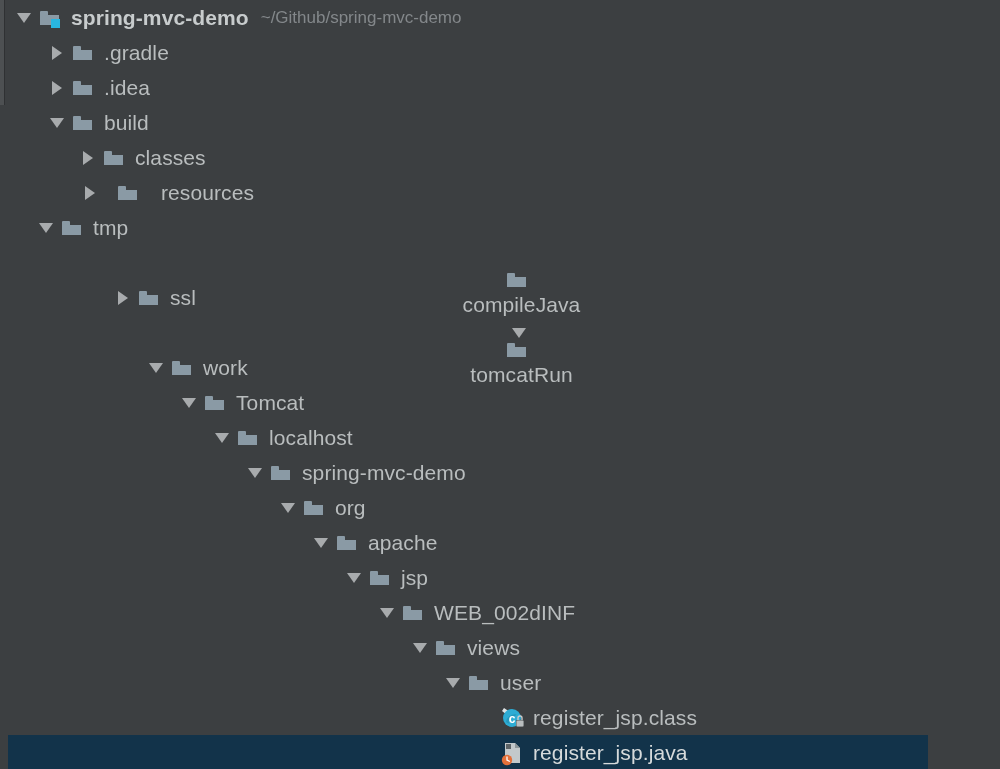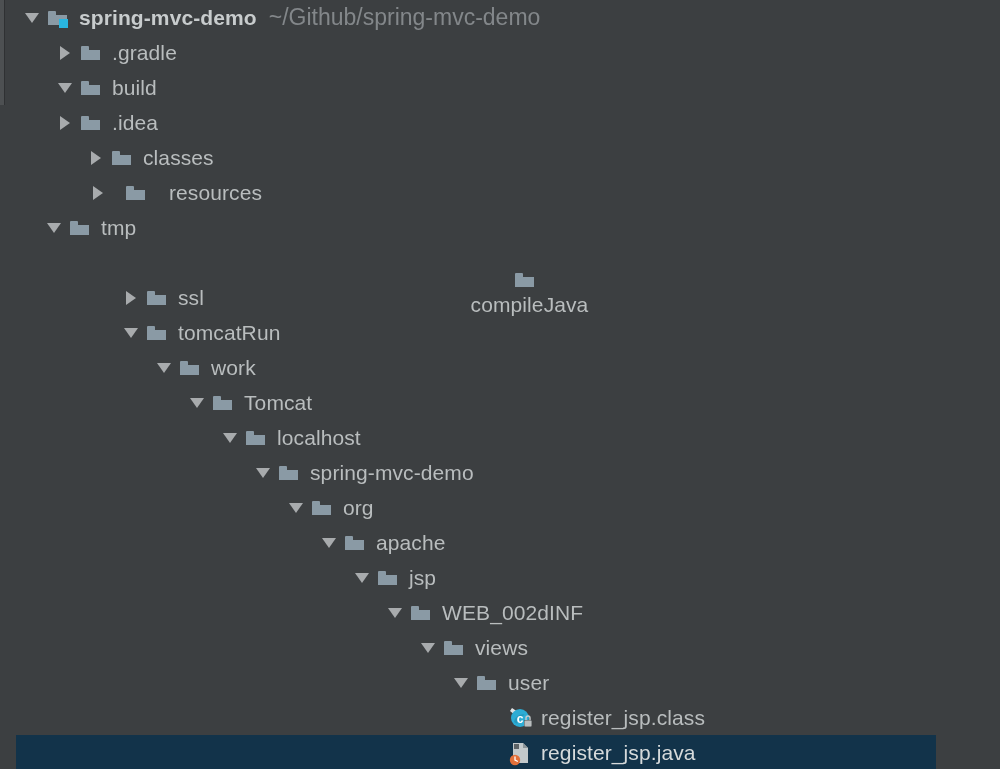--- a/index.html
+++ b/index.html
@@ -35,21 +35,21 @@
     position: absolute;
     left: 0;
     top: 0;
     width: 4px;
     background: #4d5052;
     border-right: 1px solid #2f3133;
   }
 
   .tree-rows {
     position: absolute;
-    left: 16px;
+    left: 8px;
     top: 0;
     width: 920px;
   }
 
   .row {
     position: relative;
     height: 35px;
     display: flex;
     align-items: center;
     white-space: nowrap;
@@ -103,21 +103,21 @@
     letter-spacing: 0.1px;
   }
   .label.root {
     font-weight: bold;
     color: #c8cccd;
   }
   .label.selected-text {
     color: #d6dadb;
   }
   .path-hint {
-    font-size: 23px;
+    font-size: 17px;
     color: #83878a;
     margin-left: 12px;
   }
 </style>
 </head>
 <body>
 
 <div id="project-tree">
 
   <div class="scroll-track">
@@ -141,38 +141,38 @@
         <div class="toggle collapsed"></div>
         <div class="icon">
           <svg width="26" height="26" viewBox="0 0 26 26" aria-hidden="true">
             <path d="M2 7 L2 20 L21 20 L21 10 L10 10 L10 7 Z" fill="#8a9aa5"></path>
             <rect x="2" y="6" width="8" height="4" rx="1" fill="#8a9aa5"></rect>
           </svg>
         </div>
         <span class="label">.gradle</span>
       </div>
       <div class="row" style="padding-left: 41px;">
+        <div class="toggle collapsed"></div>
+        <div class="icon">
+          <svg width="26" height="26" viewBox="0 0 26 26" aria-hidden="true">
+            <path d="M2 7 L2 20 L21 20 L21 10 L10 10 L10 7 Z" fill="#8a9aa5"></path>
+            <rect x="2" y="6" width="8" height="4" rx="1" fill="#8a9aa5"></rect>
+          </svg>
+        </div>
+        <span class="label">.idea</span>
+      </div>
+      <div class="row" style="padding-left: 41px;">
         <div class="toggle expanded"></div>
         <div class="icon">
           <svg width="26" height="26" viewBox="0 0 26 26" aria-hidden="true">
             <path d="M2 7 L2 20 L21 20 L21 10 L10 10 L10 7 Z" fill="#8a9aa5"></path>
             <rect x="2" y="6" width="8" height="4" rx="1" fill="#8a9aa5"></rect>
           </svg>
         </div>
         <span class="label">build</span>
-      </div>
-      <div class="row" style="padding-left: 41px;">
-        <div class="toggle collapsed"></div>
-        <div class="icon">
-          <svg width="26" height="26" viewBox="0 0 26 26" aria-hidden="true">
-            <path d="M2 7 L2 20 L21 20 L21 10 L10 10 L10 7 Z" fill="#8a9aa5"></path>
-            <rect x="2" y="6" width="8" height="4" rx="1" fill="#8a9aa5"></rect>
-          </svg>
-        </div>
-        <span class="label">.idea</span>
       </div>
       <div class="row" style="padding-left: 72px;">
         <div class="toggle collapsed"></div>
         <div class="icon">
           <svg width="26" height="26" viewBox="0 0 26 26" aria-hidden="true">
             <path d="M2 7 L2 20 L21 20 L21 10 L10 10 L10 7 Z" fill="#8a9aa5"></path>
             <rect x="2" y="6" width="8" height="4" rx="1" fill="#8a9aa5"></rect>
           </svg>
         </div>
         <span class="label">classes</span>
@@ -210,21 +210,21 @@
       <div class="row" style="padding-left: 107px;">
         <div class="toggle collapsed"></div>
         <div class="icon">
           <svg width="26" height="26" viewBox="0 0 26 26" aria-hidden="true">
             <path d="M2 7 L2 20 L21 20 L21 10 L10 10 L10 7 Z" fill="#8a9aa5"></path>
             <rect x="2" y="6" width="8" height="4" rx="1" fill="#8a9aa5"></rect>
           </svg>
         </div>
         <span class="label">ssl</span>
       </div>
-      <div class="row" style="padding-left: 107px;">
+      <div class="row" style="padding-left: 107px; flex-direction: column;">
         <div class="toggle expanded"></div>
         <div class="icon">
           <svg width="26" height="26" viewBox="0 0 26 26" aria-hidden="true">
             <path d="M2 7 L2 20 L21 20 L21 10 L10 10 L10 7 Z" fill="#8a9aa5"></path>
             <rect x="2" y="6" width="8" height="4" rx="1" fill="#8a9aa5"></rect>
           </svg>
         </div>
         <span class="label">tomcatRun</span>
       </div>
       <div class="row" style="padding-left: 140px;">

